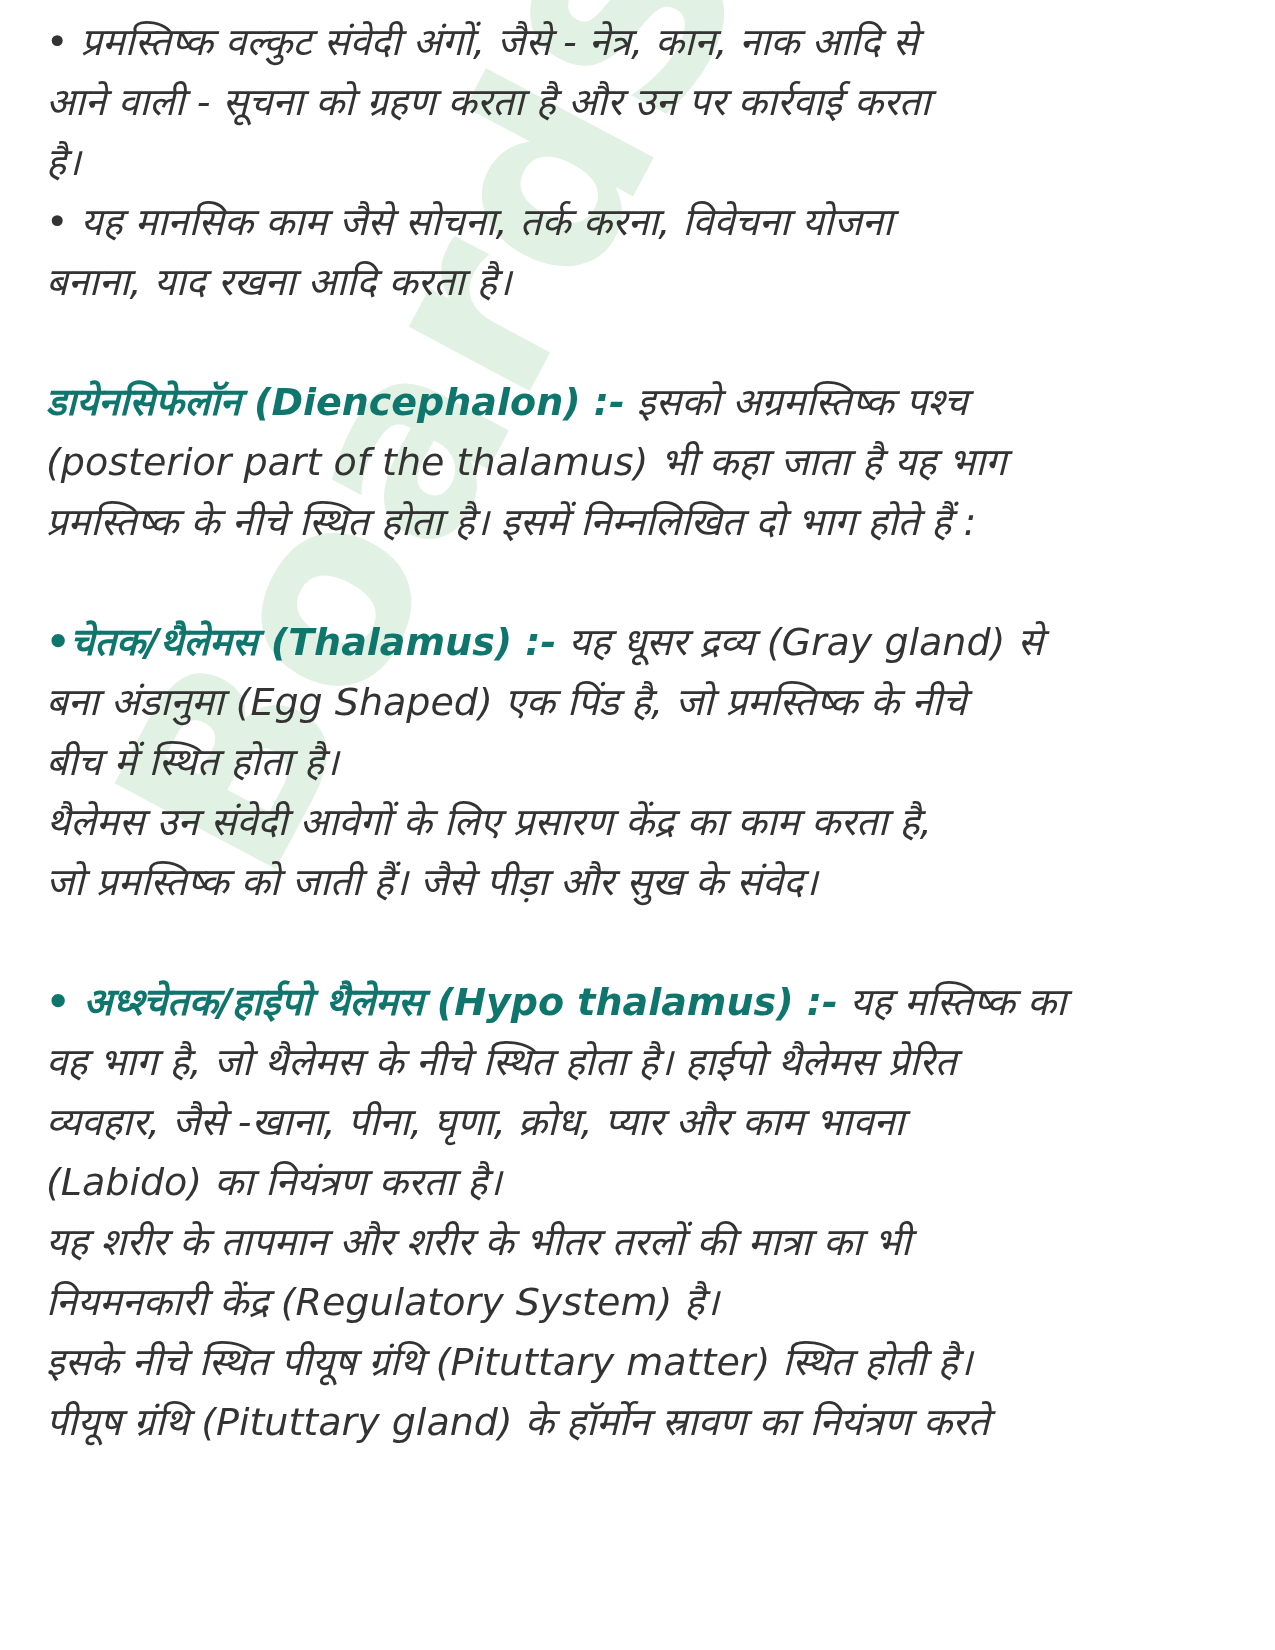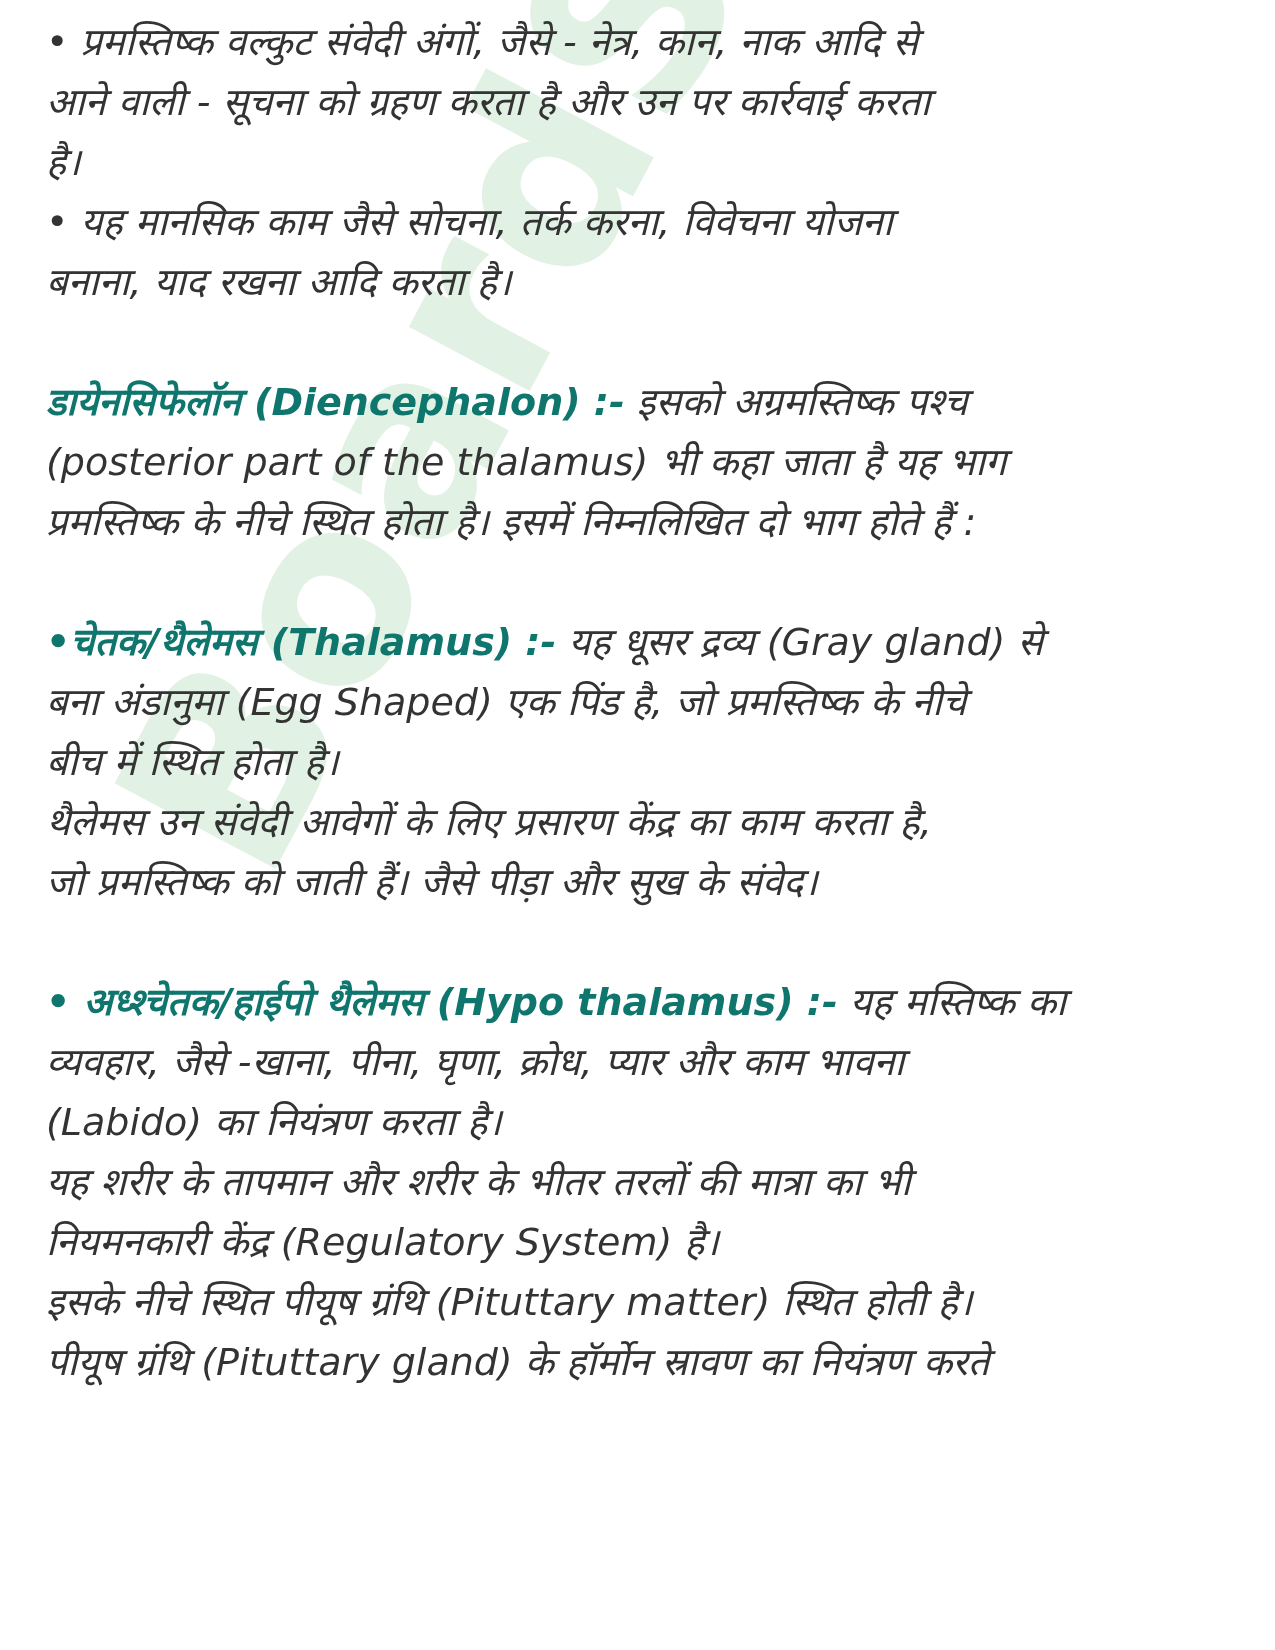--- a/index.html
+++ b/index.html
@@ -97,20 +97,21 @@
       <span class="line">थैलेमस उन संवेदी आवेगों के लिए प्रसारण केंद्र का काम करता है,</span>
       <span class="line">जो प्रमस्तिष्क को जाती हैं। जैसे पीड़ा और सुख के संवेद।</span>
     </p>
   </section>
 
   <div class="gap"></div>
 
   <section>
     <p class="para">
       <span class="line"><span class="heading">• अध्श्चेतक/हाईपो थैलेमस (Hypo thalamus) :-</span><span> यह मस्तिष्क का</span></span>
+      <span class="line">वह भाग है, जो थैलेमस के नीचे स्थित होता है। हाईपो थैलेमस प्रेरित</span>
       <span class="line">व्यवहार, जैसे -खाना, पीना, घृणा, क्रोध, प्यार और काम भावना</span>
       <span class="line">(Labido) का नियंत्रण करता है।</span>
       <span class="line">यह शरीर के तापमान और शरीर के भीतर तरलों की मात्रा का भी</span>
       <span class="line">नियमनकारी केंद्र (Regulatory System) है।</span>
       <span class="line">इसके नीचे स्थित पीयूष ग्रंथि (Pituttary matter) स्थित होती है।</span>
       <span class="line">पीयूष ग्रंथि (Pituttary gland) के हॉर्मोन स्रावण का नियंत्रण करते</span>
     </p>
   </section>
 
 </main>

